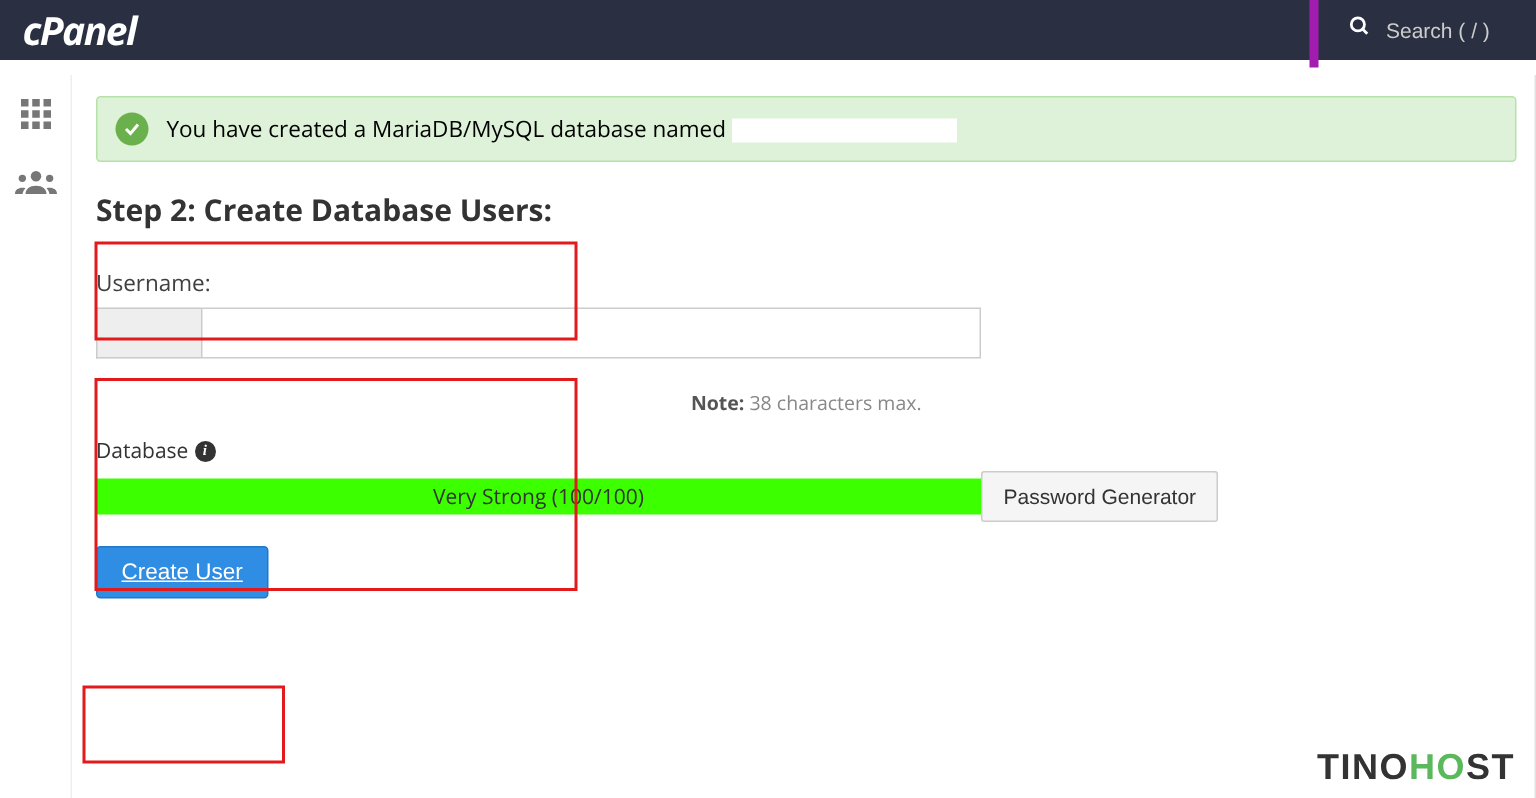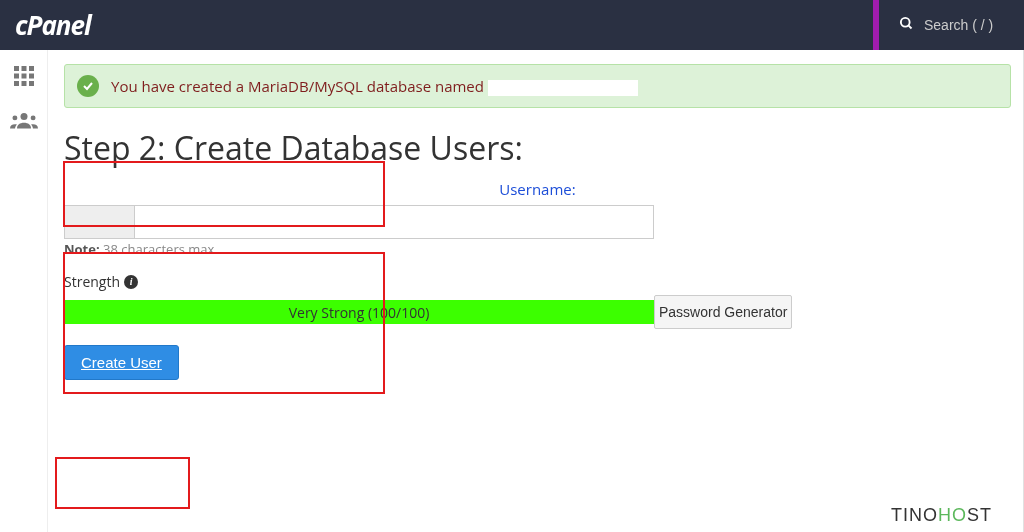--- a/index.html
+++ b/index.html
@@ -1,68 +1,68 @@
 <!DOCTYPE html>
 <html><head>
 <meta charset="utf-8">
 <style>
 * { box-sizing: border-box; margin: 0; padding: 0; }
 body { font-family: "Open Sans", Arial, sans-serif; font-size: 14px; color: #333; background: #fff; width: 1024px; height: 532px; overflow: hidden; position: relative; }
 
 
-.header { background: #2a3042; height: 50px; display: flex; align-items: center; justify-content: space-between; padding: 0 0 0 15px; }
+.header { background: #2a3042; height: 40px; display: flex; align-items: center; justify-content: space-between; padding: 0 0 0 15px; }
 .logo { color: #fff; font-style: italic; font-weight: 700; font-size: 26px; letter-spacing: -1px; }
 .search-box { border-left: 6px solid #a21caf; height: 50px; display: flex; align-items: center; padding: 0 20px; color: #fff; gap: 10px; min-width: 140px; }
 .search-box input { background: transparent; border: none; color: #fff; font-size: 14px; outline: none; width: 80px; }
 .search-box input::placeholder { color: #ccc; }
 
 
 .mini-sidebar { position: absolute; left: 0; top: 50px; width: 48px; background: #fff; border-right: 1px solid #eee; height: calc(100% - 50px); display: flex; flex-direction: column; align-items: center; gap: 18px; padding-top: 14px; }
 .grid-icon, .users-icon { color: #777; }
 
 
 .content { position: absolute; left: 48px; top: 50px; right: 1px; bottom: 0; padding: 14px 12px 0 16px; }
 .alert-success { background: #ddf2d8; border: 1px solid #b6e2a7; border-radius: 3px; padding: 10px 12px; display: flex; align-items: center; gap: 12px; margin-bottom: 18px; }
-.alert-success .alert-text { color: #7f1d1d; font-size: 15px; }
+.alert-success .alert-text { color: #000000; font-size: 15px; }
 .check-circle { width: 22px; height: 22px; border-radius: 50%; background: #6ab04c; display: flex; align-items: center; justify-content: center; color: #fff; font-size: 12px; flex-shrink: 0; }
 .alert-mask { background: #fff; height: 16px; width: 150px; display: inline-block; vertical-align: middle; }
 
-h1.step-title { font-weight: 400; font-size: 32px; color: #333; margin-bottom: 10px; }
+h1.step-title { font-weight: 700; font-size: 20px; color: #333; margin-bottom: 26px; }
 
 .form-section { }
-.field-label { font-size: 15px; color: #1d4ed8; margin-bottom: 6px; text-align: center; }
-.form-note { font-size: 13px; color: #888; margin-top: 1px; }
+.field-label { font-size: 15px; color: #404040; margin-bottom: 6px; }
+.form-note { font-size: 13px; color: #888; margin-top: 20px; text-align: center; }
 .form-note strong { color: #555; }
 
 .input-wrap { display: flex; width: 590px; }
 .input-prefix { background: #eee; border: 1px solid #ccc; border-right: none; padding: 7px 10px; min-width: 70px; height: 34px; }
 .text-input { border: 1px solid #ccc; height: 34px; padding: 6px 10px; width: 590px; font-size: 14px; font-family: inherit; }
 .input-wrap .text-input { flex: 1; width: auto; }
 
 .field-block { margin-bottom: 14px; }
 .field-block.password-again .text-input { border-color: #66afe9; box-shadow: 0 0 4px rgba(102,175,233,.4); }
 
 .strength-row { font-size: 14px; color: #333; margin-bottom: 4px; display: flex; align-items: center; gap: 4px; }
 .strength-bar-row { display: flex; align-items: center; }
 .strength-bar { width: 590px; height: 24px; background: #3cff00; color: #333; display: flex; align-items: center; justify-content: center; font-size: 14px; }
-.btn-generator { background: #f5f5f5; border: 1px solid #ccc; color: #333; padding: 8px 4px; font-size: 14px; cursor: pointer; border-radius: 2px; }
+.btn-generator { background: #f5f5f5; border: 1px solid #ccc; color: #333; padding: 8px 14px; font-size: 14px; cursor: pointer; border-radius: 2px; }
 
 .btn-primary { background: #2f8de4; border: 1px solid #2178c9; color: #fff; padding: 8px 16px; font-size: 15px; cursor: pointer; border-radius: 3px; margin-top: 16px; text-decoration: underline; }
 
 
 .redbox { position: absolute; border: 2px solid #e31a1c; pointer-events: none; }
 .rb1 { left: 63px; top: 161px; width: 322px; height: 66px; }
 .rb2 { left: 63px; top: 252px; width: 322px; height: 142px; }
 .rb3 { left: 55px; top: 457px; width: 135px; height: 52px; }
 
 
 .right-scroll { position: absolute; right: 0; top: 50px; bottom: 0; width: 1px; background: #e1e1e1; }
 
 
-.watermark { position: absolute; right: 32px; bottom: 6px; font-size: 18px; font-weight: 400; letter-spacing: 1px; color: #333; font-family: Arial, sans-serif; }
+.watermark { position: absolute; right: 14px; bottom: 6px; font-size: 24px; font-weight: 700; letter-spacing: 1px; color: #333; font-family: Arial, sans-serif; }
 .watermark .g { color: #5cb85c; }
 .watermark .o { color: #5cb85c; }
 
 .info-circle { display:inline-flex; width:14px; height:14px; background:#333; color:#fff; border-radius:50%; align-items:center; justify-content:center; font-size:10px; font-weight:bold; font-style: italic; font-family: Georgia, serif;}
 </style>
 </head>
 <body>
 
 <div class="header">
   <div class="logo">cPanel</div>
@@ -125,21 +125,21 @@
       <div class="input-wrap">
         <span class="input-prefix"></span>
         <input class="text-input" type="text" value="" style="">
       </div>
       <div class="form-note"><strong>Note:</strong><span> 38 characters max.</span></div>
     </div>
 
 
 
     <div class="strength-row">
-      <span>Strength</span>
+      <span>Database</span>
       <span class="info-circle">i</span>
     </div>
     <div class="strength-bar-row">
       <div class="strength-bar">Very Strong (100/100)</div>
       <button class="btn-generator" type="button">Password Generator</button>
     </div>
 
     <button class="btn-primary" type="button">Create User</button>
 
   </div>

